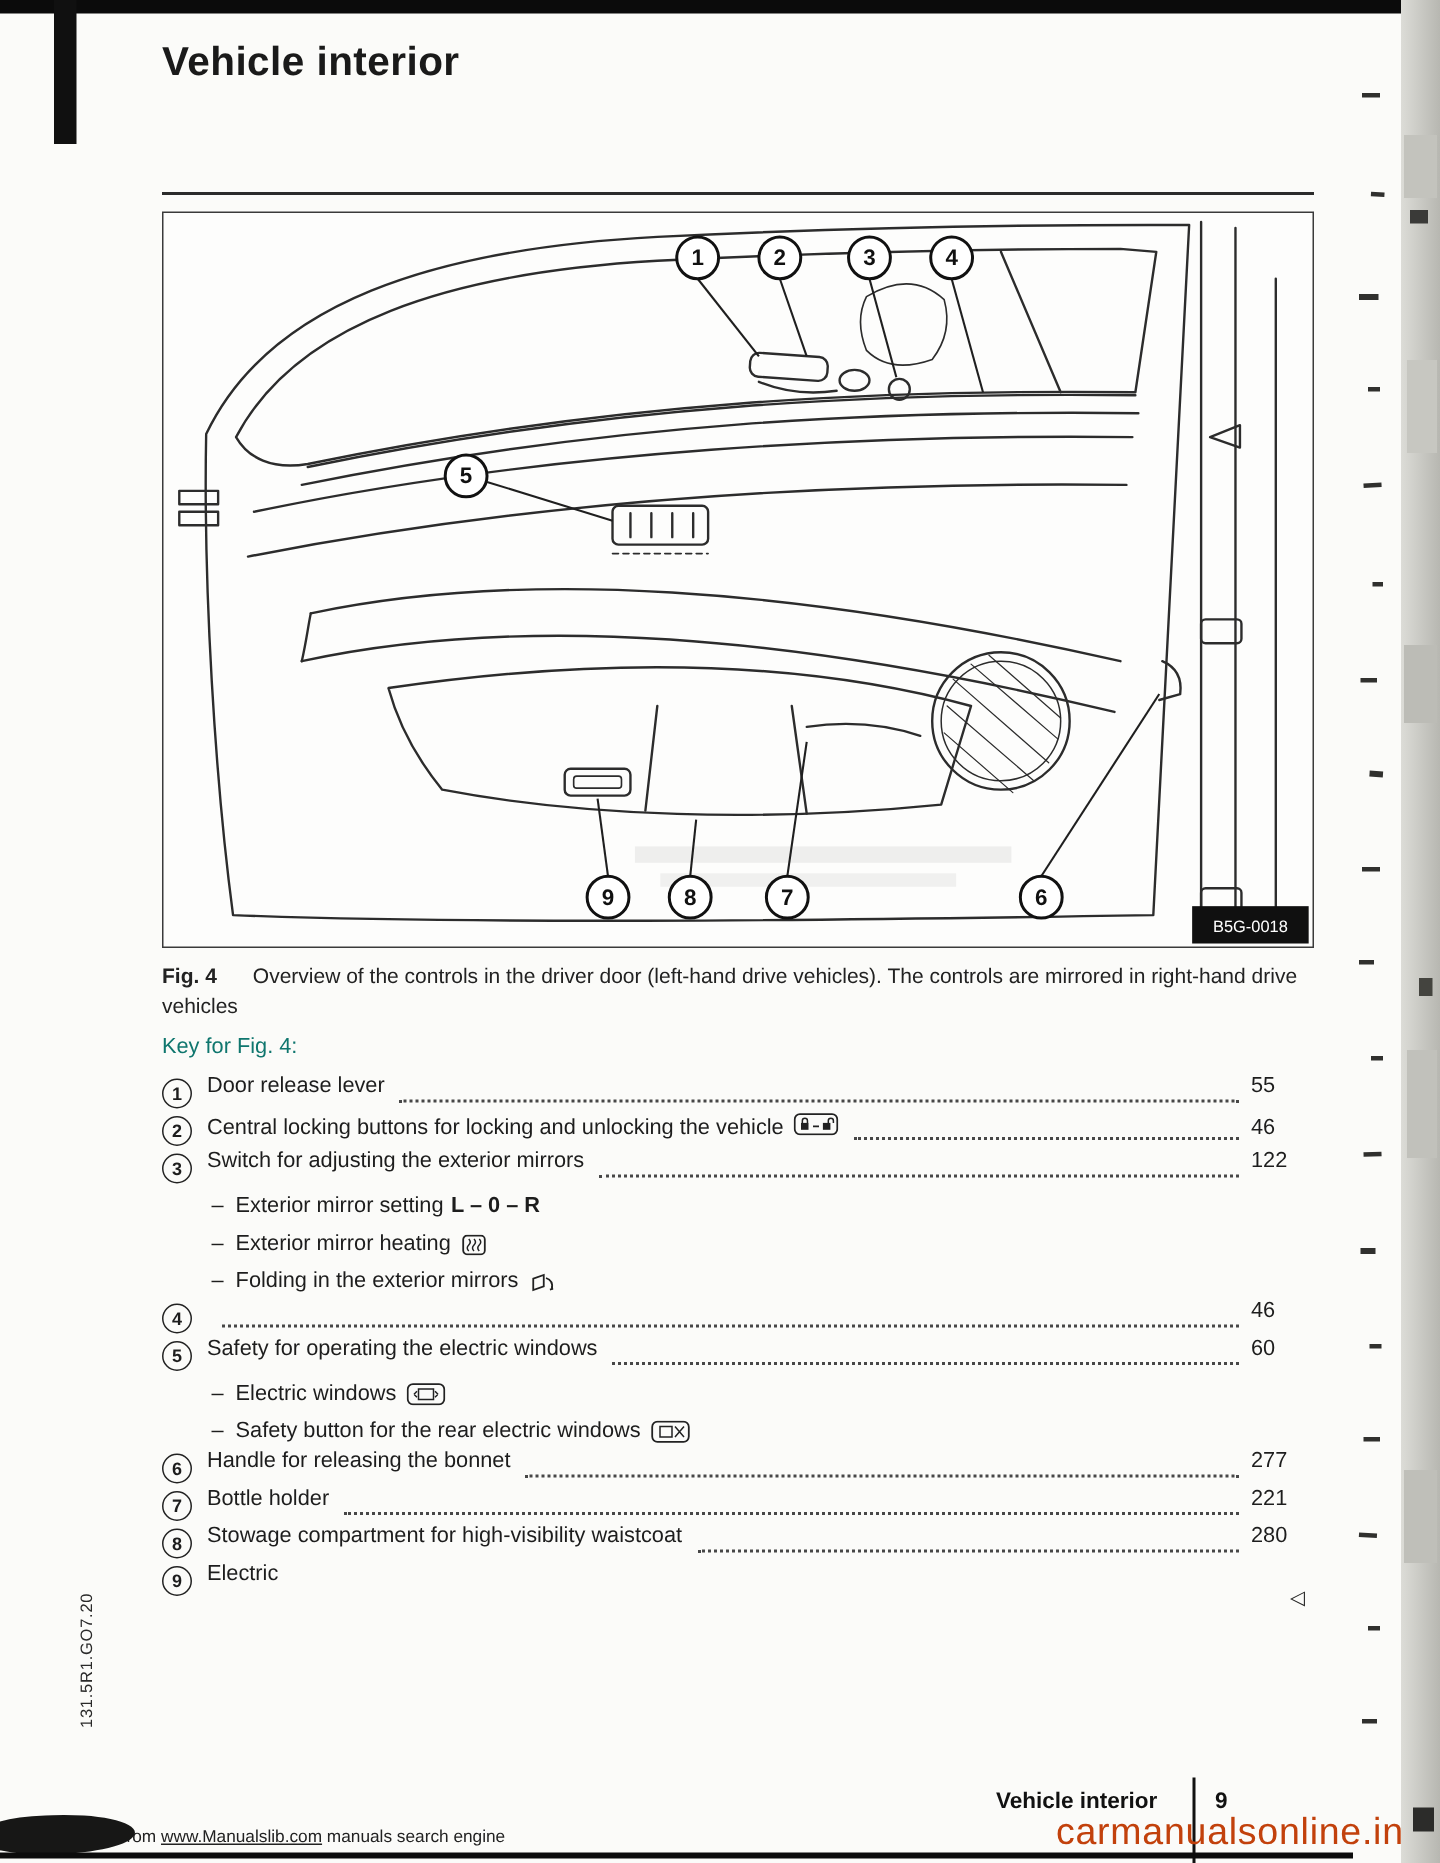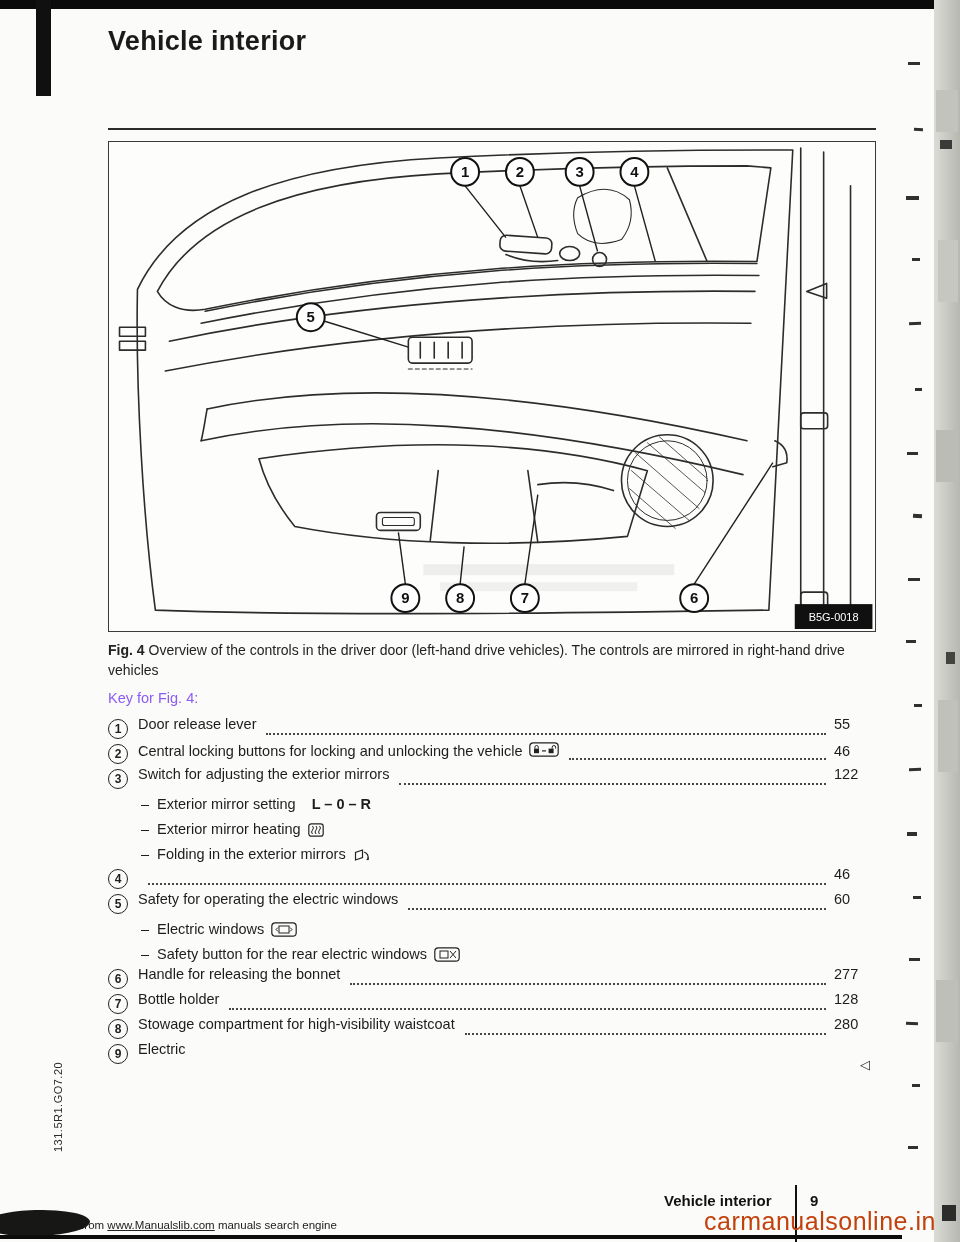--- a/index.html
+++ b/index.html
@@ -25,37 +25,37 @@
   .title    { position:absolute; left:108px; top:26px;  font-size:27px;   font-weight:bold; color:#1a1a1a; letter-spacing:.3px; }
   .subtitle { position:absolute; left:108px; top:96px;  font-size:22.5px; font-weight:bold; color:#161616; }
   .rule     { position:absolute; left:108px; top:128px; width:768px; height:2px; background:#2b2b2b; }
 
   
   .fig { position:absolute; left:108px; top:141px; width:768px; height:491px;
          border:1.5px solid #3a3a3a; background:#fdfdfc; }
   .fig svg { position:absolute; inset:0; width:100%; height:100%; }
 
   .caption { position:absolute; left:108px; top:641px; width:766px; font-size:14px; line-height:1.42; color:#222; }
-  .caption b { font-weight:bold; margin-right:4px; }
-
-  .key-intro { position:absolute; left:108px; top:690px; font-size:14.5px; color:#8b5cf6; }
+  .caption b { font-weight:bold; margin-right:24px; }
+
+  .key-intro { position:absolute; left:108px; top:690px; font-size:14.5px; color:#0f766e; }
 
   .key-list { position:absolute; left:108px; top:716px; width:764px; }
   .krow  { display:flex; align-items:baseline; height:25px; font-size:14.5px; }
   .knum  { width:20px; height:20px; border:1.6px solid #222; border-radius:50%;
            display:inline-flex; align-items:center; justify-content:center;
            font-size:12px; font-weight:bold; margin-right:10px; flex:0 0 auto;
            align-self:center; }
   .ktext { white-space:nowrap;text-align:center; }
   .leader{ flex:1 1 auto; min-width:28px; border-bottom:2px dotted #474747;
            margin:0 8px 0 10px; align-self:flex-end; margin-bottom:6px; }
   .kpage { width:38px; text-align:left; flex:0 0 auto; }
   .ksub  { display:flex; align-items:center; height:25px; font-size:14.5px; padding-left:33px; }
   .kdash { margin-right:8px; }
-  .kbold { font-weight:bold; margin-left:16px; }
+  .kbold { font-weight:bold; margin-left:5px; }
   .icon  { margin-left:7px; flex:0 0 auto; transform:translateY(1px); }
   .endmark { position:absolute; right:2px; bottom:-6px; font-size:13px; color:#222; }
 
   
   .sidebar-code { position:absolute; left:52px; top:1152px; transform:rotate(-90deg);
                   transform-origin:0 0; font-size:11px; color:#2a2a2a; letter-spacing:.5px; white-space:nowrap; }
 
   
   .footer-section { position:absolute; left:664px; top:1192px; font-size:15px; font-weight:bold; color:#111; }
   .footer-rule    { position:absolute; left:795px; top:1185px; width:2px; height:57px; background:#111; }
@@ -289,21 +289,21 @@
       <span class="knum">6</span>
       <span class="ktext">Handle for releasing the bonnet</span>
       <span class="leader"></span>
       <span class="kpage">277</span>
     </div>
 
     <div class="krow">
       <span class="knum">7</span>
       <span class="ktext">Bottle holder</span>
       <span class="leader"></span>
-      <span class="kpage">128</span>
+      <span class="kpage">221</span>
     </div>
 
     <div class="krow">
       <span class="knum">8</span>
       <span class="ktext">Stowage compartment for high-visibility waistcoat</span>
       <span class="leader"></span>
       <span class="kpage">280</span>
     </div>
 
     <div class="krow">

